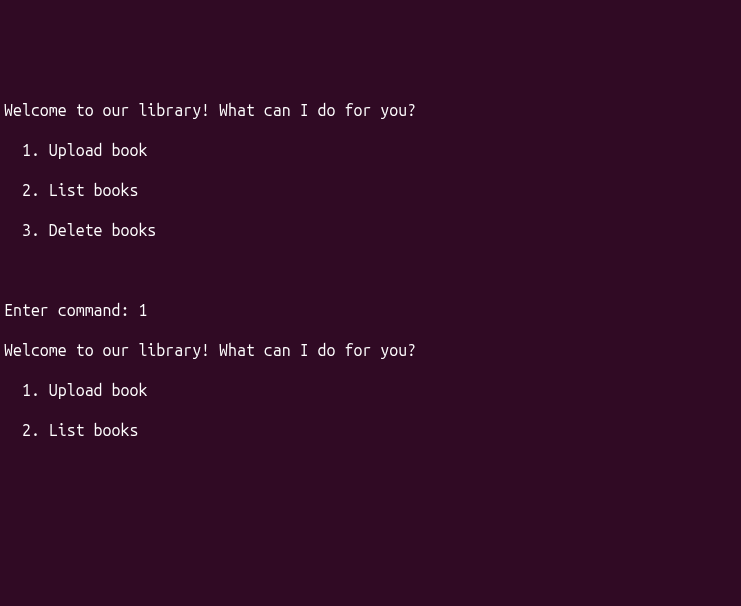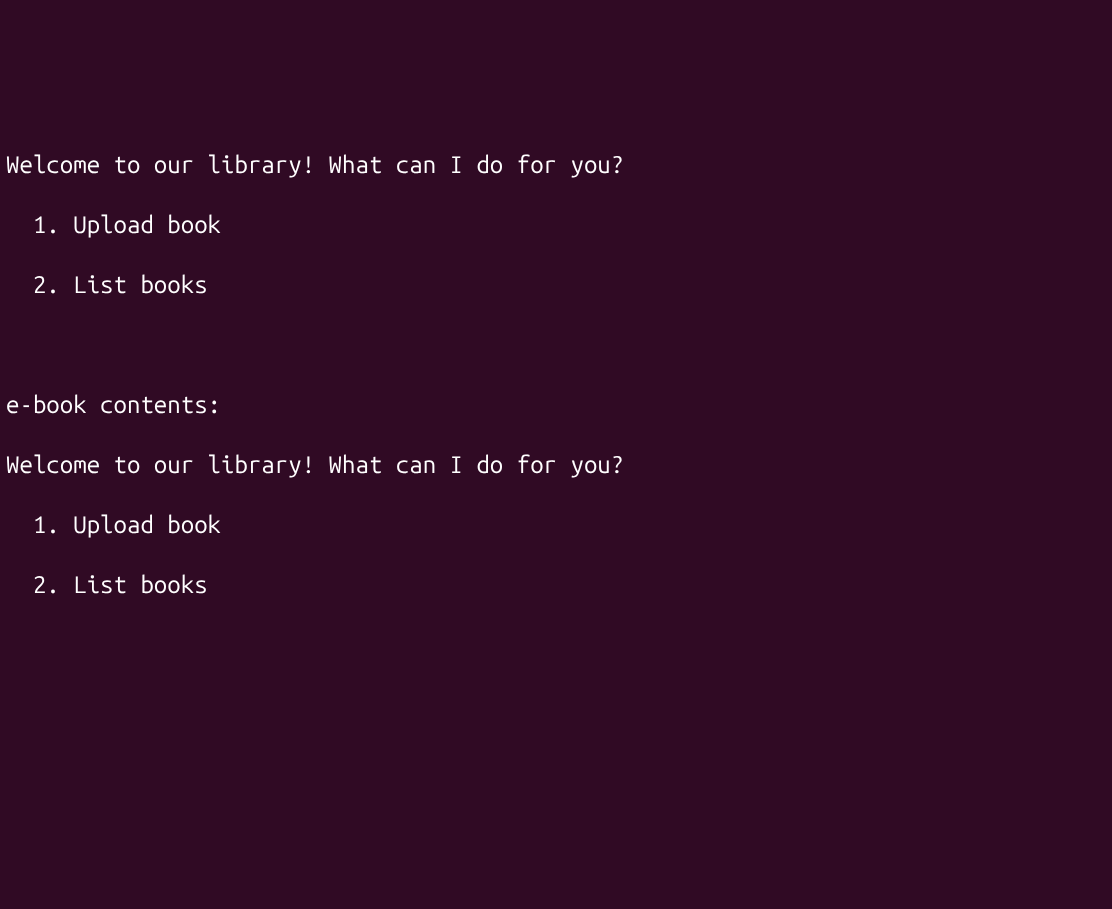--- a/index.html
+++ b/index.html
@@ -28,22 +28,23 @@
   </style>
 </head>
 <body>
 
 
 
 <div class="terminal">
 <div class="line">Welcome to our library! What can I do for you?</div>
 <div class="line">  1. Upload book</div>
 <div class="line">  2. List books</div>
+<div class="line">  3. Delete books</div>
 <div class="line"></div>
-<div class="line">e-book contents:</div>
+<div class="line"><span>Enter command: </span><span>1</span></div>
 <div class="line">Welcome to our library! What can I do for you?</div>
 <div class="line">  1. Upload book</div>
 <div class="line">  2. List books</div>
 
 
 
 
 
 
 

